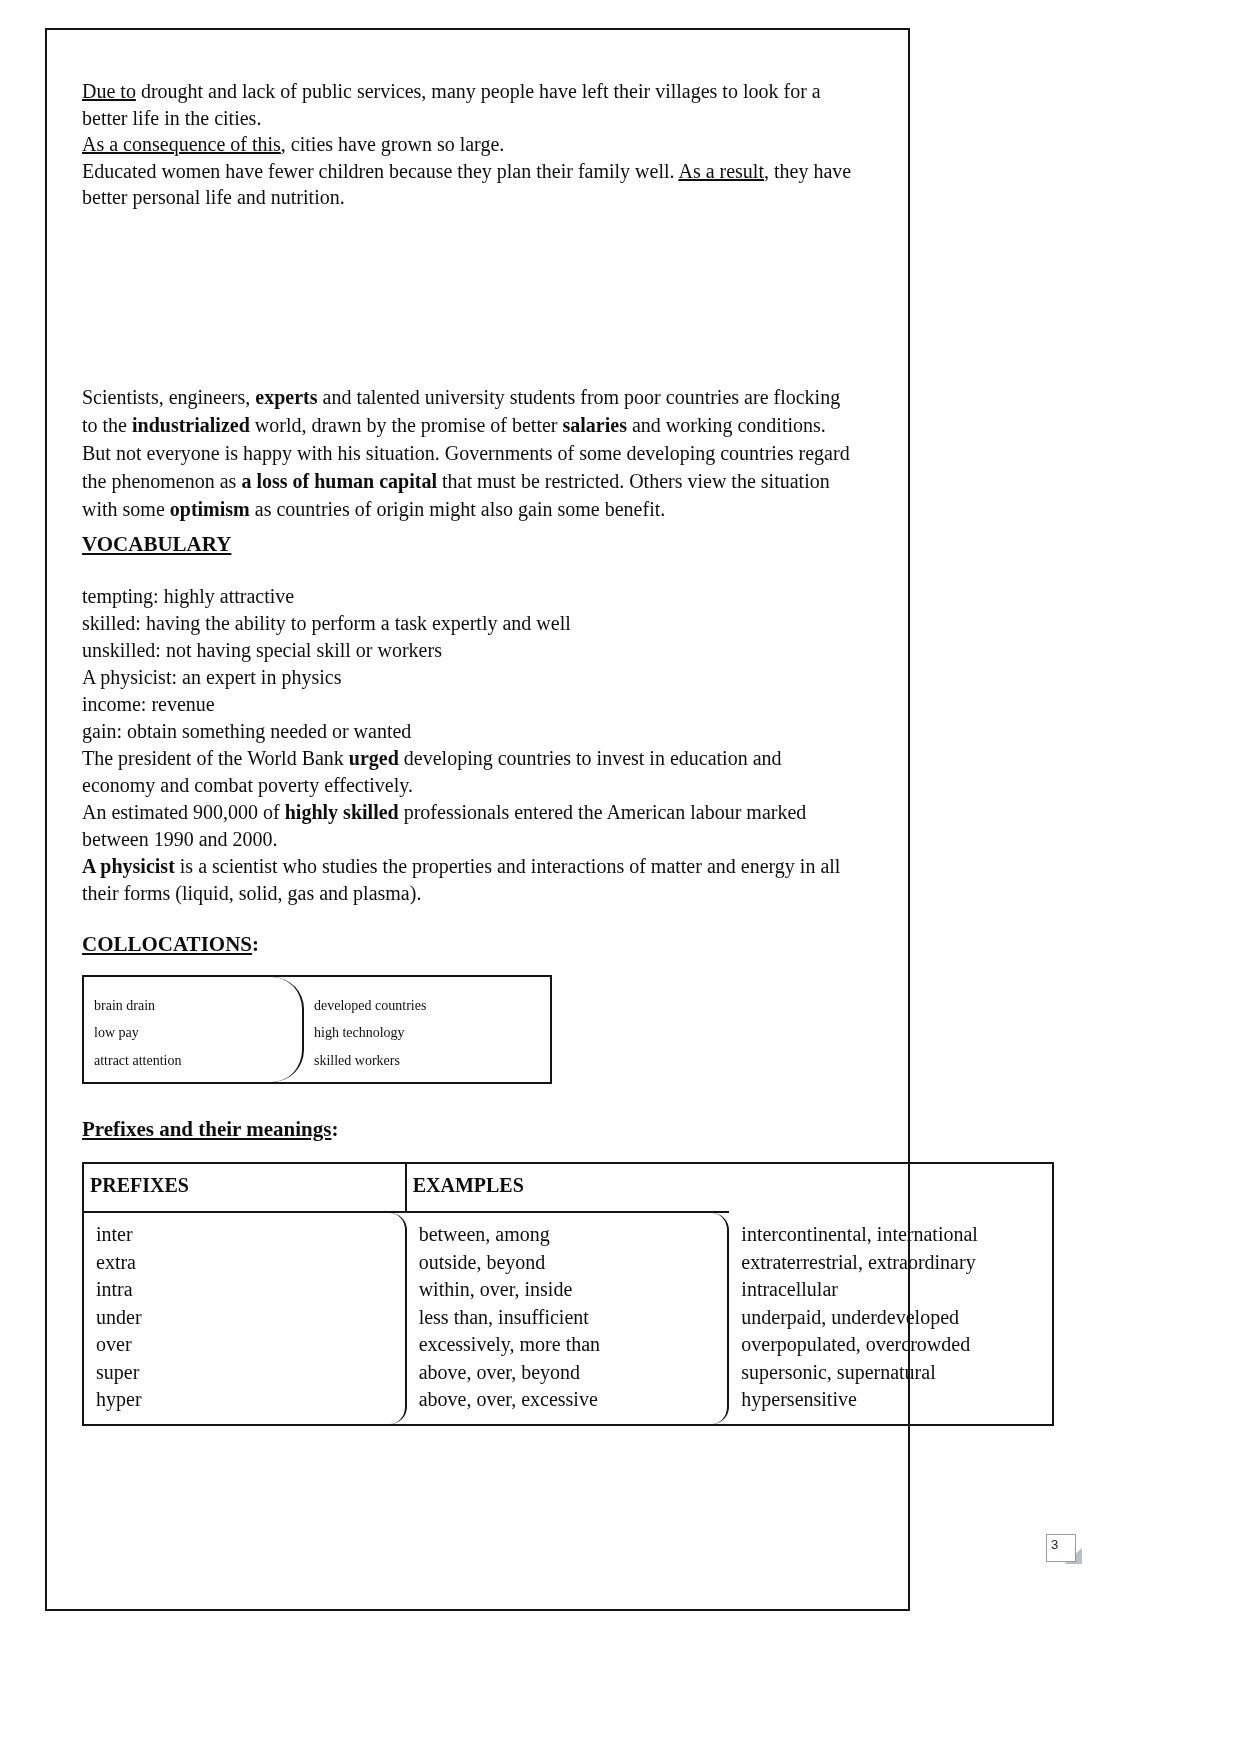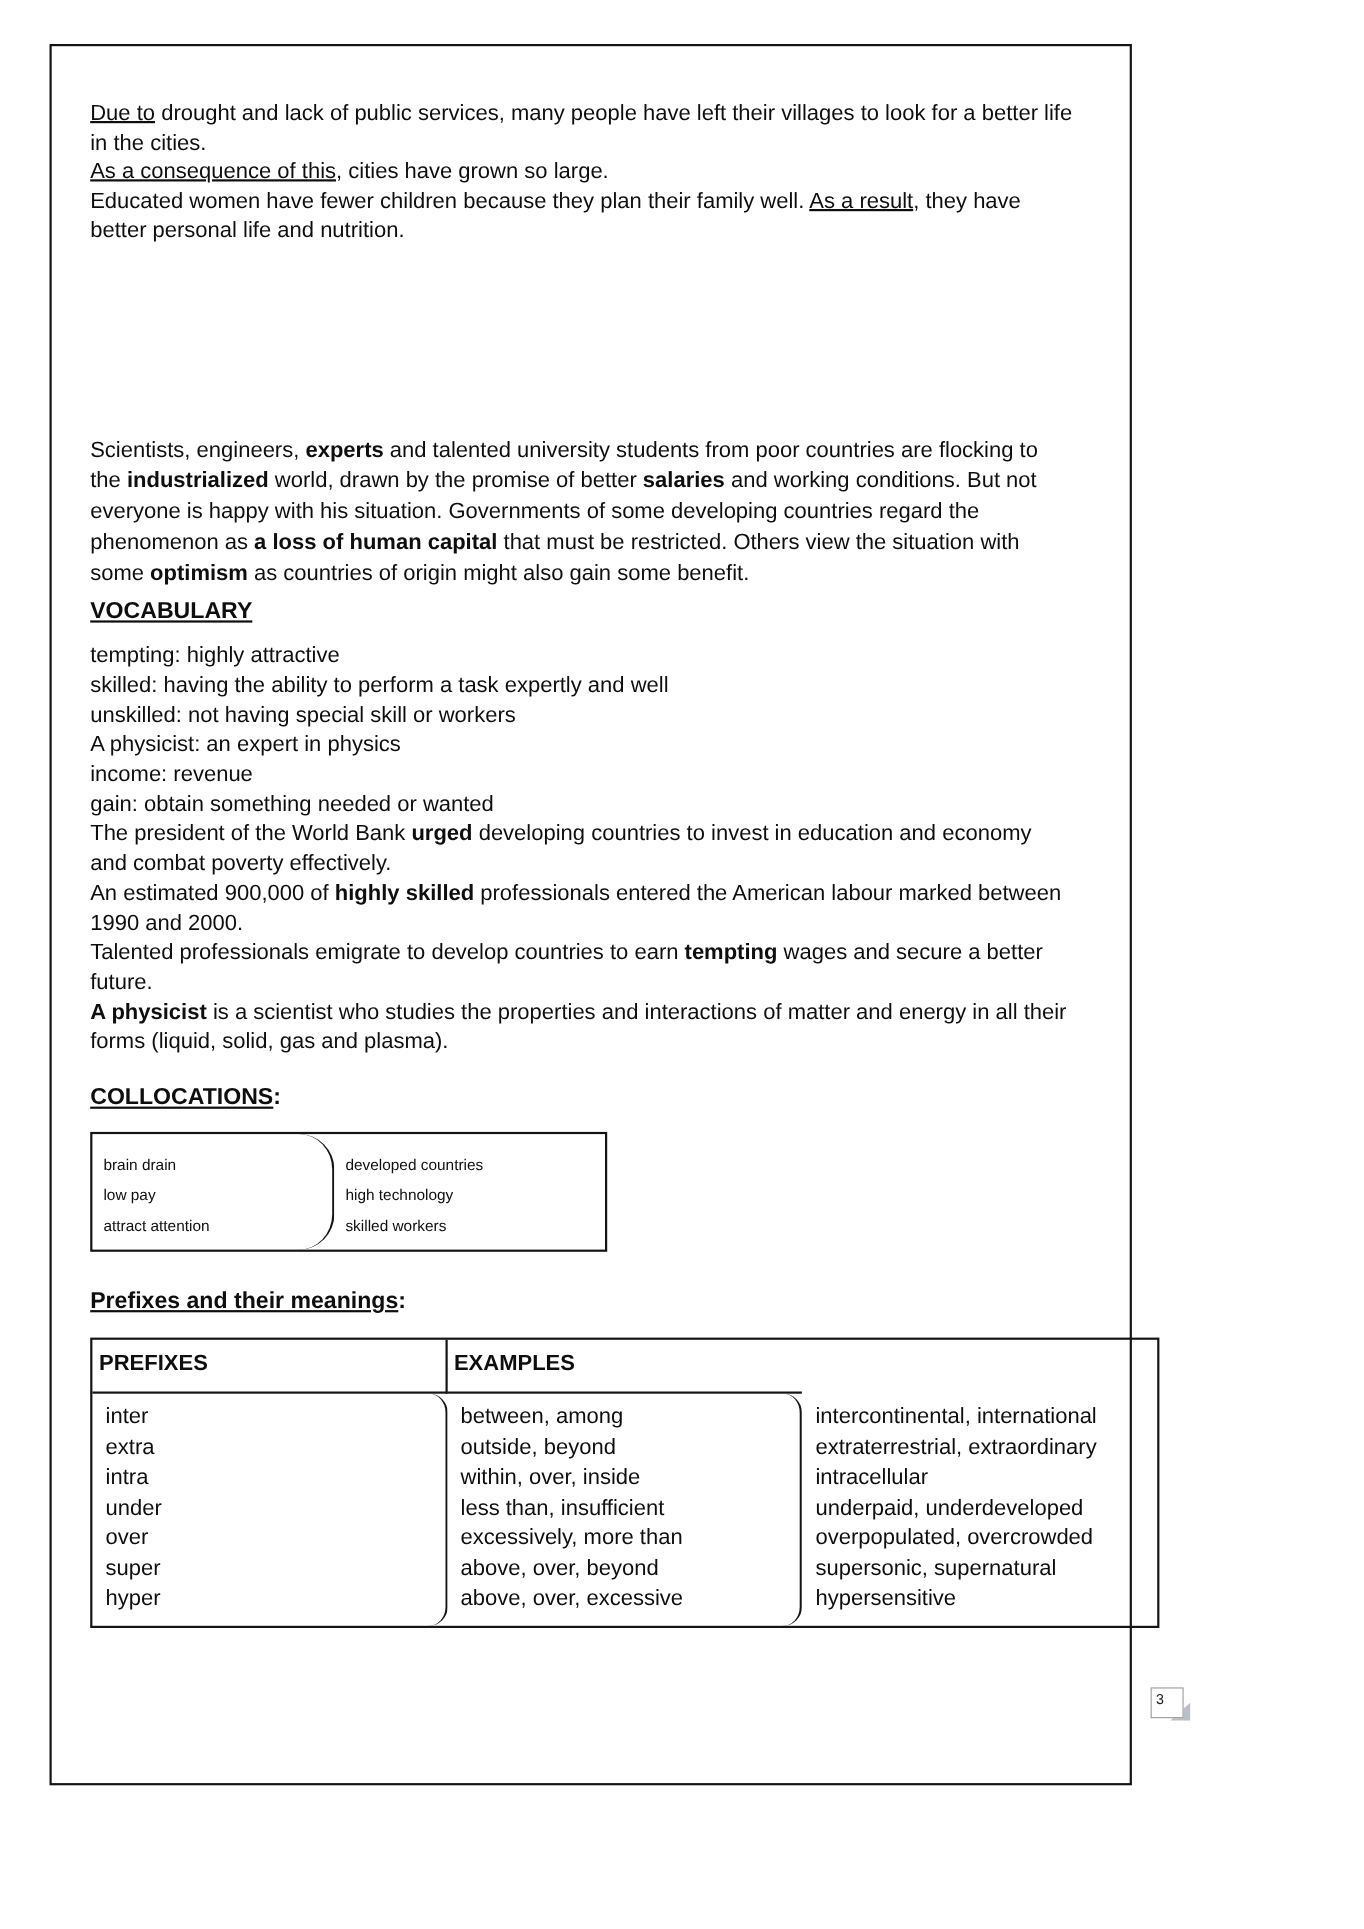--- a/index.html
+++ b/index.html
@@ -7,23 +7,24 @@
   .page {
     position:relative;
     width:1240px; height:1754px;
     background:#ffffff;
     font-family:"Liberation Sans", sans-serif;
     color:#0e0e0e;
     overflow:hidden;
   }
   .border-box {
     position:absolute;
-    left:45px; top:40px;
-    width:984px; height:1583px;
+    left:45px; top:28px;
+    width:865px; height:1583px;
     border:2px solid #141414;
+    font-family:Liberation Serif, serif;
   }
   .content {
     padding:48px 52px 0 35px;
   }
   .para {
     font-size:20px;
     line-height:26.5px;
     max-width:948px;
   }
   .para-lg {
@@ -34,21 +35,21 @@
   .b { font-weight:bold; }
   .u { text-decoration:underline; }
   .spacer { height:172px; }
   .heading {
     margin-top:8px;
     font-size:21px;
     font-weight:bold;
     line-height:26px;
   }
   .heading .hu { text-decoration:underline; }
-  .vocab-list { margin-top:14px; }
+  .vocab-list { margin-top:26px; }
   .vocab-list .para { line-height:27px; }
   .heading-colloc { margin-top:24px; }
   .colloc-table {
     margin-top:18px;
     width:470px;
     border:2px solid #141414;
     display:grid;
     grid-template-columns:220px 1fr;
   }
   .colloc-cell {
@@ -130,21 +131,20 @@
 
       <div class="vocab-list">
         <p class="para"><span>tempting: highly attractive</span></p>
         <p class="para"><span>skilled: having the ability to perform a task expertly and well</span></p>
         <p class="para"><span>unskilled: not having special skill or workers</span></p>
         <p class="para"><span>A physicist: an expert in physics</span></p>
         <p class="para"><span>income: revenue</span></p>
         <p class="para"><span>gain: obtain something needed or wanted</span></p>
         <p class="para"><span>The president of the World Bank </span><span class="b">urged</span><span> developing countries to invest in education and economy and combat poverty effectively.</span></p>
         <p class="para"><span>An estimated 900,000 of </span><span class="b">highly skilled</span><span> professionals entered the American labour marked between 1990 and 2000.</span></p>
-        <p class="para"><span>Talented professionals emigrate to develop countries to earn </span><span class="b">tempting</span><span> wages and secure a better future.</span></p>
         <p class="para"><span class="b">A physicist</span><span> is a scientist who studies the properties and interactions of matter and energy in all their forms (liquid, solid, gas and plasma).</span></p>
       </div>
 
       <div class="heading heading-colloc">
         <span class="hu">COLLOCATIONS</span><span>:</span>
       </div>
 
       <div class="colloc-table">
         <div class="colloc-cell left">
           <div class="tline">brain drain</div>

